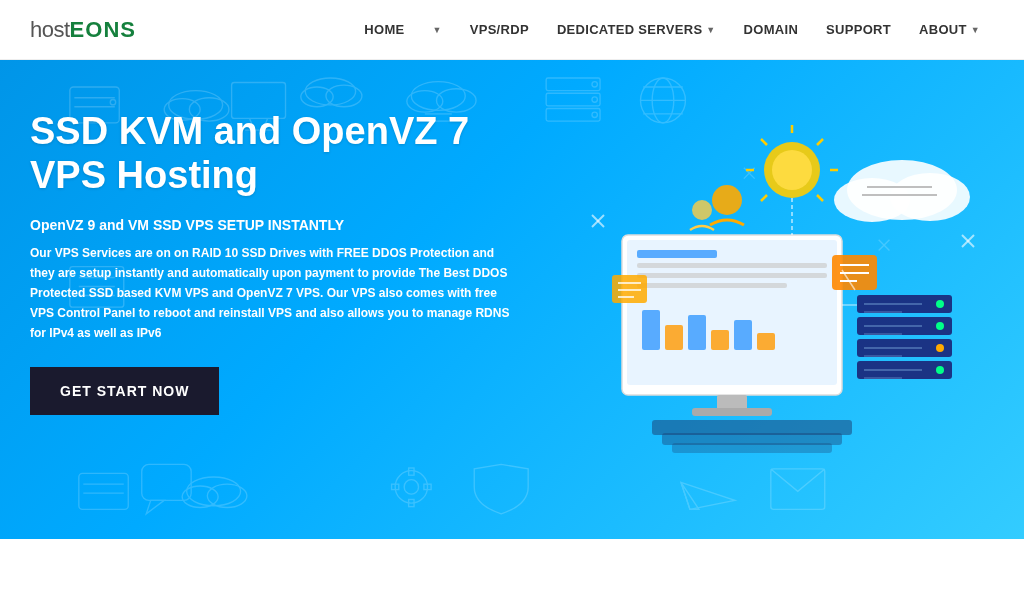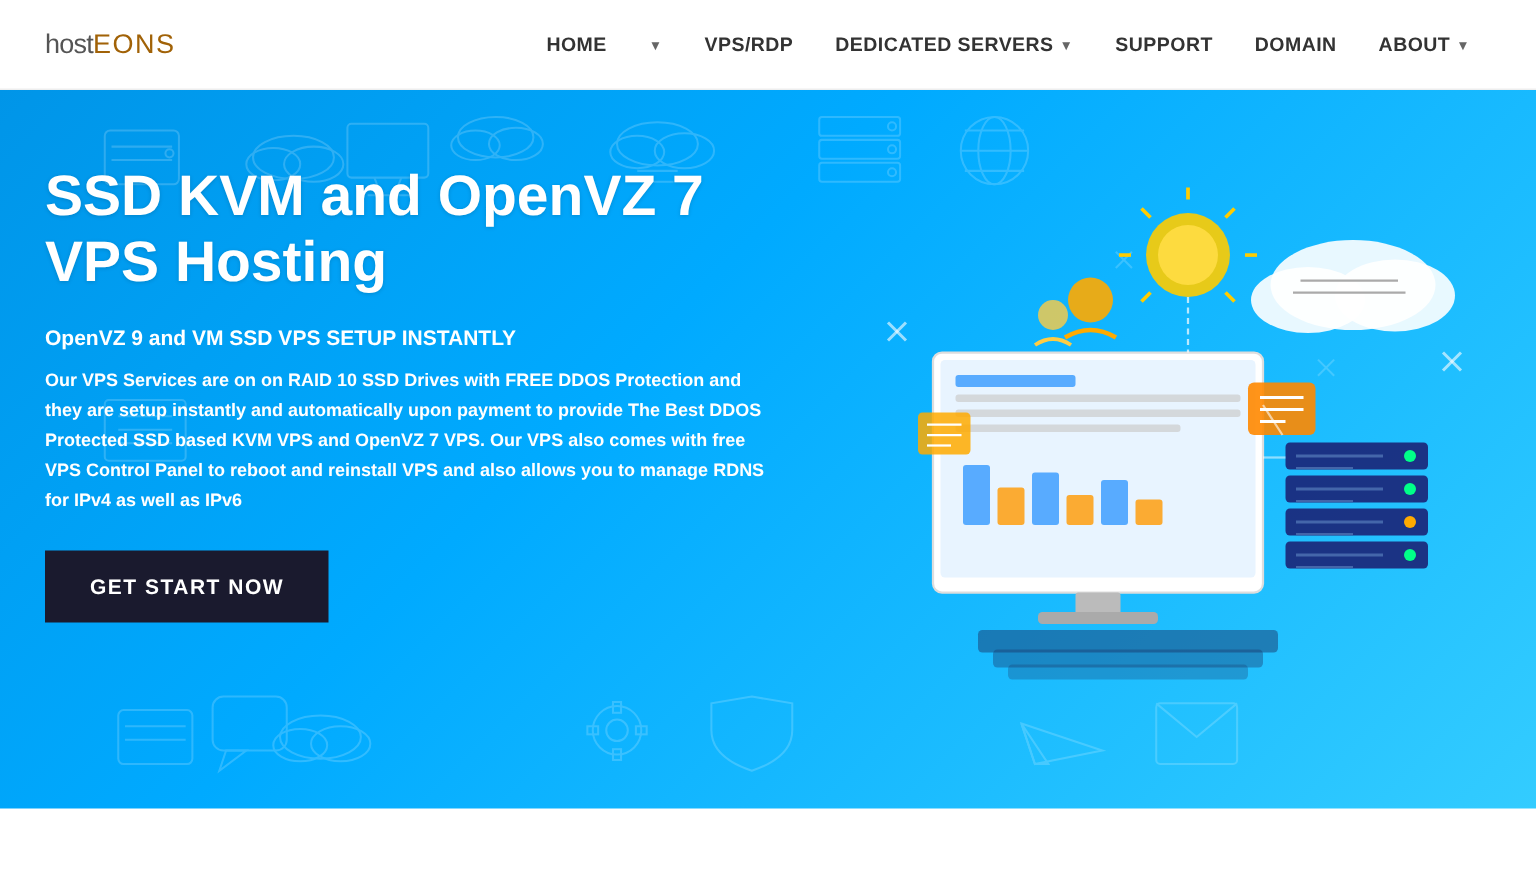--- a/index.html
+++ b/index.html
@@ -13,27 +13,27 @@
       background: #fff;
       padding: 0 30px;
       height: 60px;
       border-bottom: 1px solid #eee;
       position: relative;
       z-index: 10;
     }
     #logo {
       display: flex;
       align-items: flex-start;
-      font-size: 18px;
+      font-size: 22px;
       font-weight: bold;
       color: #555;
       letter-spacing: -0.5px;
     }
     #logo .logo-host { color: #555; font-weight: normal; }
-    #logo .logo-eons { color: #a16207; font-weight: 400; letter-spacing: 1px; }
+    #logo .logo-eons { color: #15803d; font-weight: 700; letter-spacing: 1px; }
     nav {
       display: flex;
       align-items: center;
       gap: 0;
     }
     nav .nav-item {
       padding: 0 14px;
       font-size: 13px;
       font-weight: 600;
       color: #333;
@@ -139,24 +139,24 @@
       <span class="chevron">▼</span>
     </div>
     <div class="nav-item">
       <span>VPS/RDP</span>
     </div>
     <div class="nav-item">
       <span>DEDICATED SERVERS</span>
       <span class="chevron">▼</span>
     </div>
     <div class="nav-item">
+      <span>DOMAIN</span>
+    </div>
+    <div class="nav-item">
       <span>SUPPORT</span>
-    </div>
-    <div class="nav-item">
-      <span>DOMAIN</span>
     </div>
     <div class="nav-item">
       <span>ABOUT</span>
       <span class="chevron">▼</span>
     </div>
   </nav>
 </header>
 
 <section id="hero">
 

